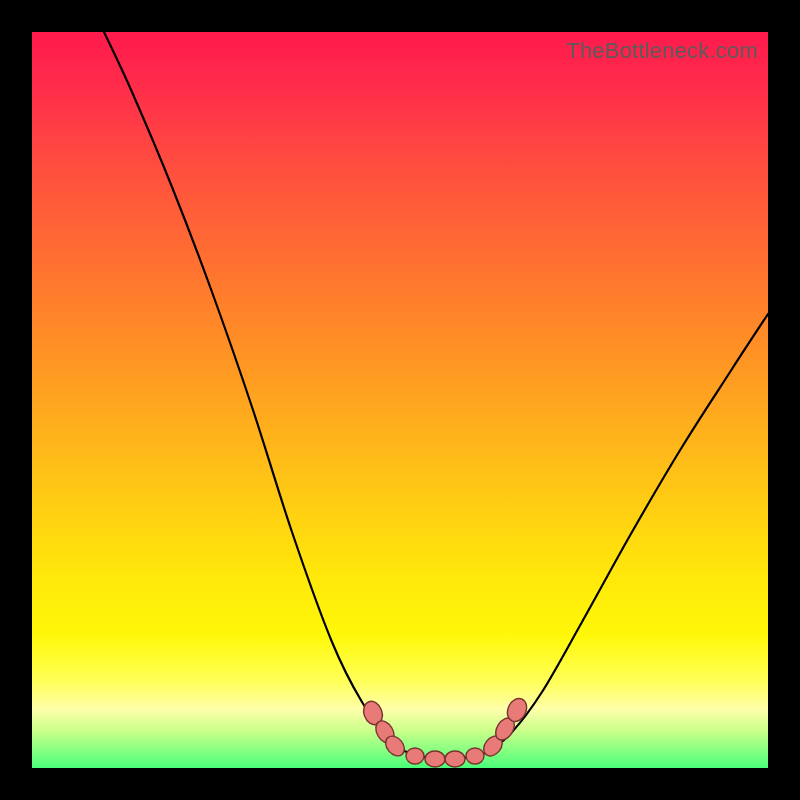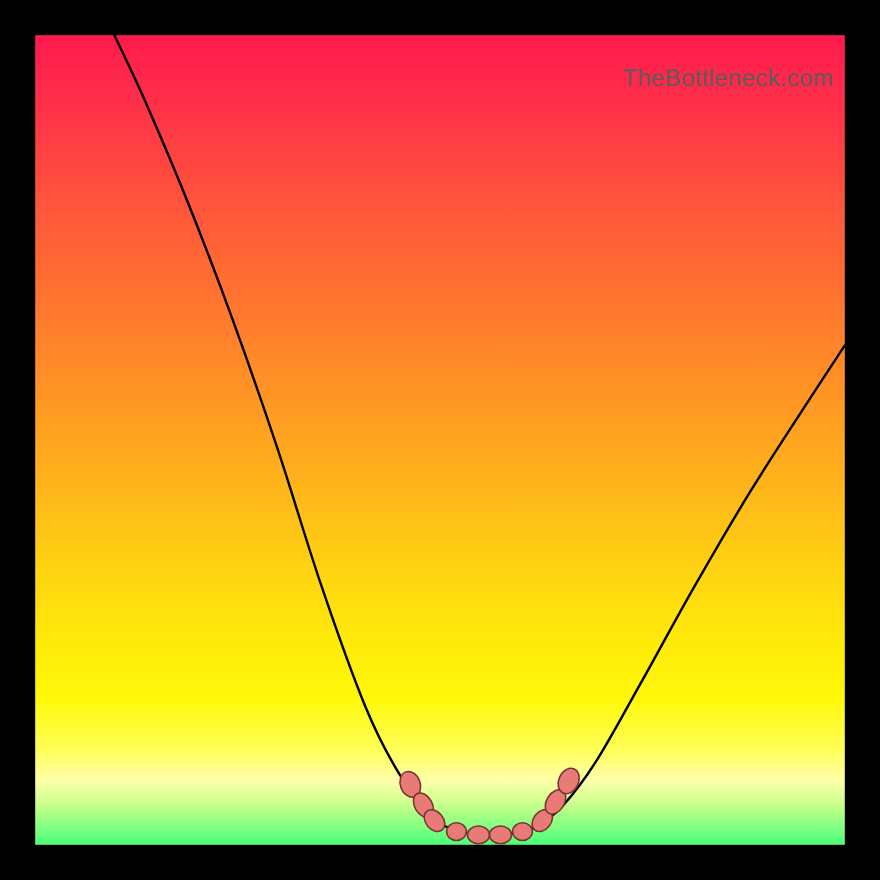--- a/index.html
+++ b/index.html
@@ -45,21 +45,20 @@
   }
   .watermark {
     position: absolute;
     top: 6px;
     right: 10px;
     color: #5b5b5b;
     font-size: 22px;
     font-weight: 500;
     letter-spacing: 0.2px;
     user-select: none;
-    margin-top: 20px;
   }
   svg.curve {
     position: absolute;
     left: 0;
     top: 0;
     width: 736px;
     height: 736px;
     overflow: visible;
   }
   .curve-path {

